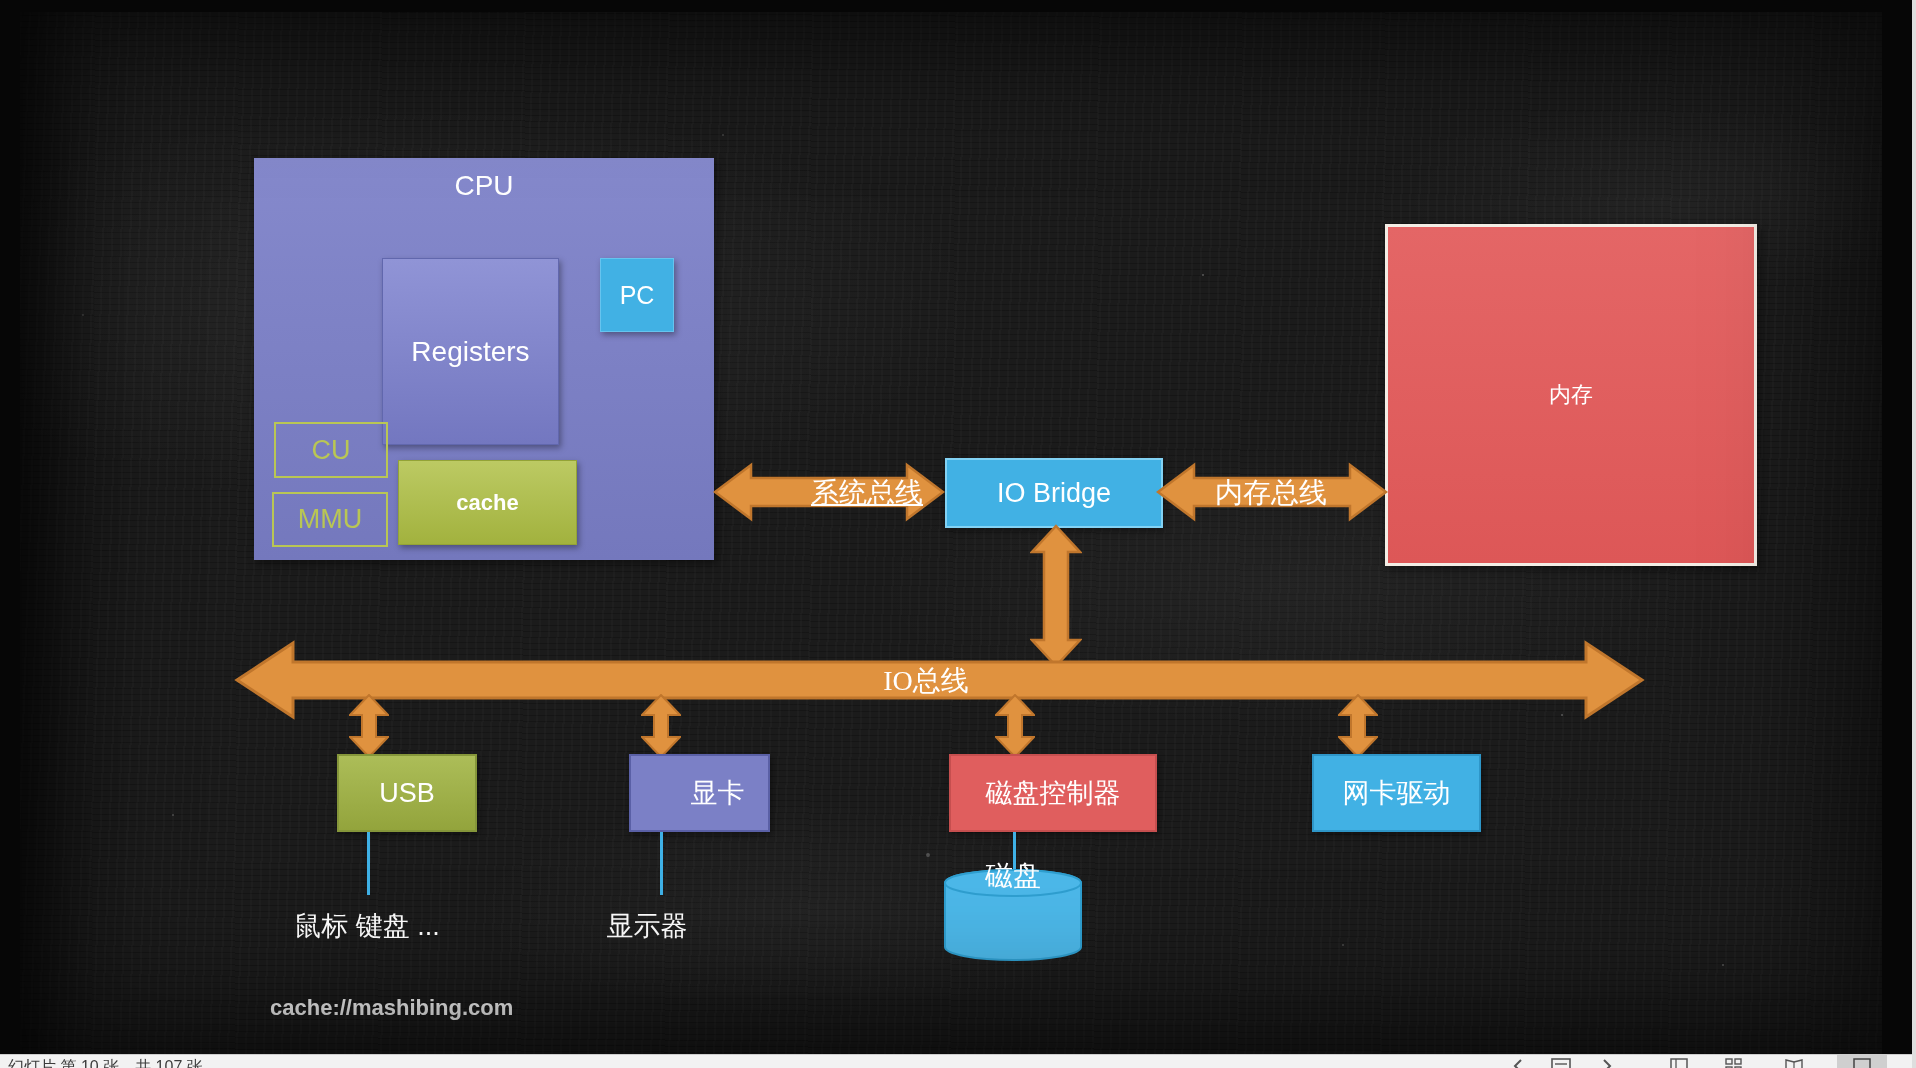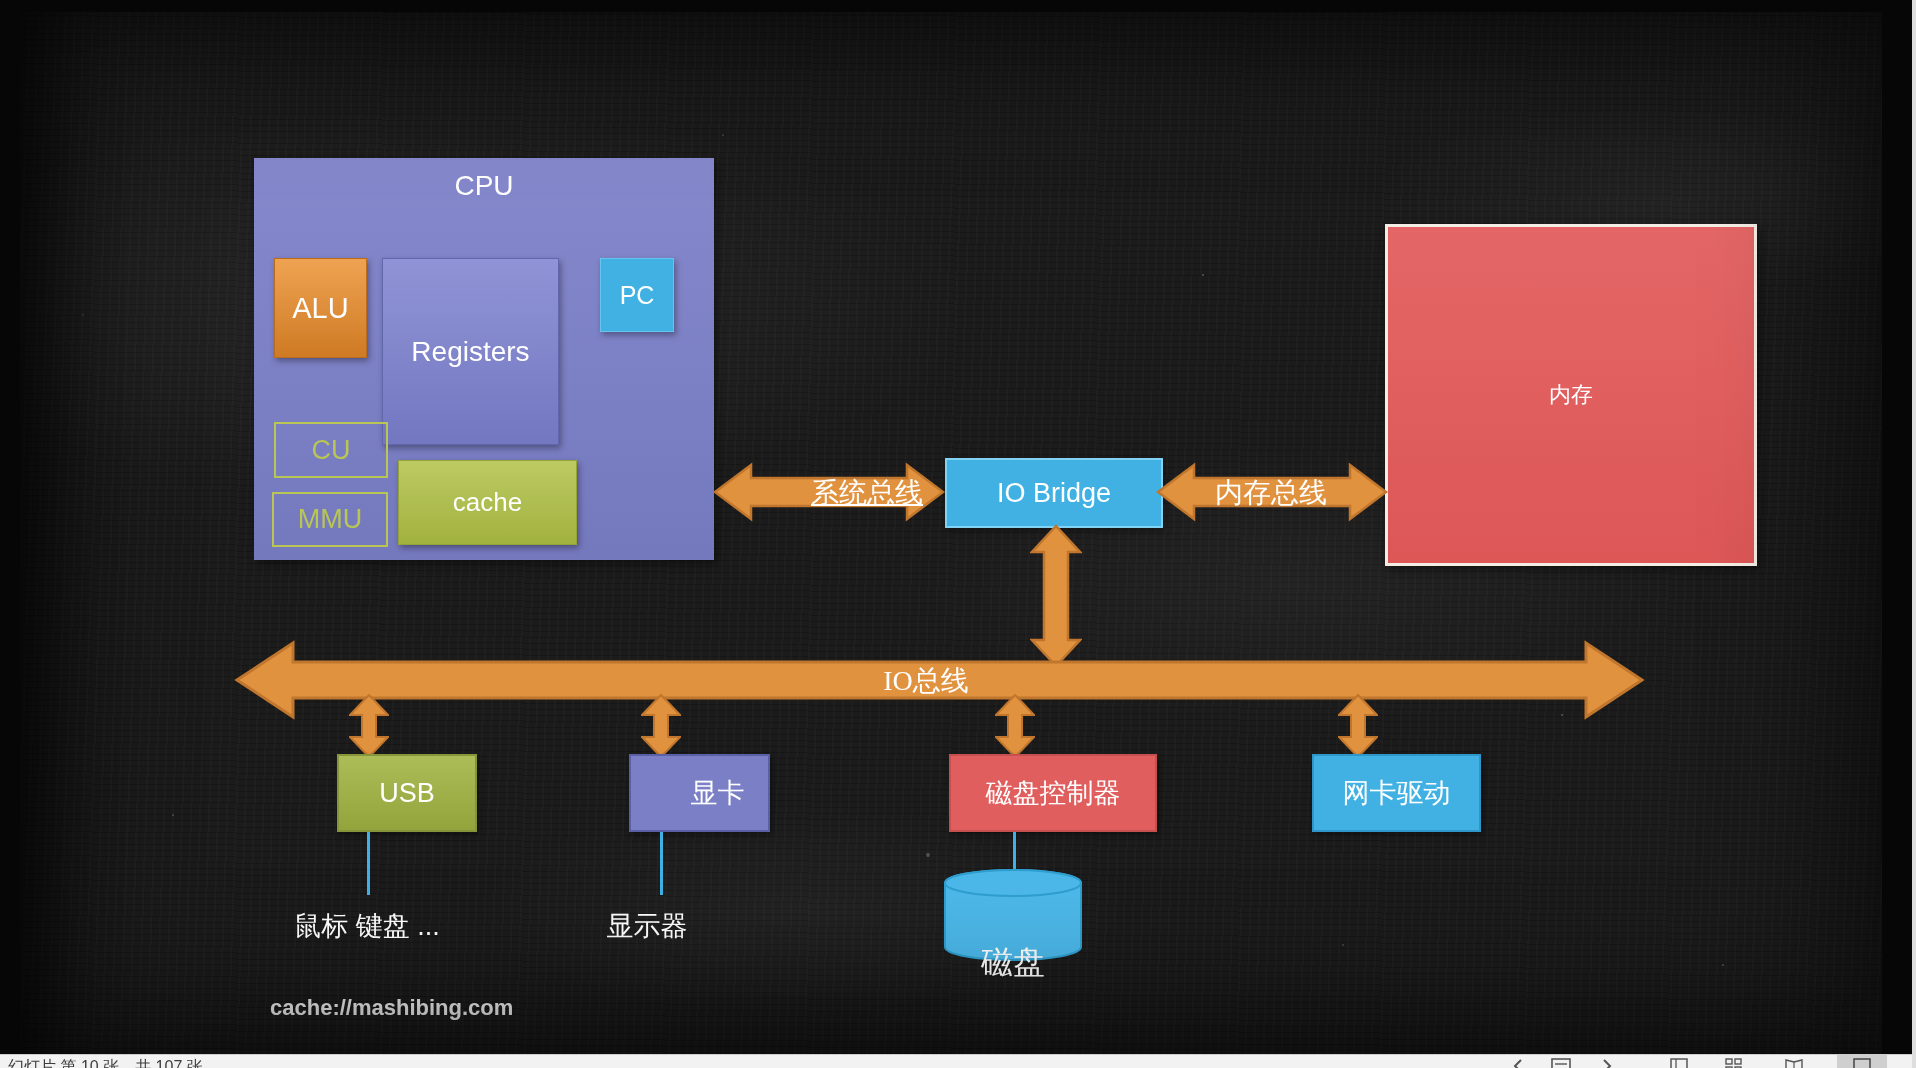--- a/index.html
+++ b/index.html
@@ -52,22 +52,22 @@
   .alu { left:20px; top:100px; width:93px; height:100px; font-size:29px;
     background:linear-gradient(180deg,#efa352 0%,#cf7a24 100%); border:1px solid #b96c1e; }
   .registers { left:128px; top:100px; width:177px; height:187px; font-size:28px;
     background:linear-gradient(180deg,#9094d6 0%,#7377c0 100%); border:1px solid #6167ad; }
   .pc { left:346px; top:100px; width:74px; height:74px; font-size:25px;
     background:#41b1e4; border:1px solid #66c4ef; }
   .outline-box { position:absolute; display:flex; align-items:center; justify-content:center;
     border:2px solid #b9c654; color:#b9c654; background:transparent; box-shadow:none; }
   .cu  { left:20px; top:264px; width:114px; height:56px; font-size:27px; }
   .mmu { left:18px; top:334px; width:116px; height:55px; font-size:27px; }
-  .cache { left:144px; top:302px; width:179px; height:85px; font-size:26px;
-    background:linear-gradient(180deg,#bcca63 0%,#a2b23e 100%); border:1px solid #93a336; }
+  .cache { left:144px; top:302px; width:179px; height:85px; font-size:22px;
+    background:linear-gradient(180deg,#bcca63 0%,#a2b23e 100%); border:1px solid #93a336;font-weight:bold; }
   
   .memory {
     position:absolute; left:1365px; top:212px; width:372px; height:342px;
     background:linear-gradient(180deg,#e46666 0%,#dd5757 100%);
     border:3px solid #f3ede5; display:flex; align-items:center; justify-content:center;
     color:#fff; font-size:22px; box-shadow:3px 4px 8px rgba(0,0,0,.4);
   }
   
   .io-bridge {
     position:absolute; left:925px; top:446px; width:218px; height:70px;
@@ -99,22 +99,22 @@
   .d-dsk { left:891px; width:208px; background:#e05e5e; border:2px solid #c64f4f; }
   .d-nic { left:1254px; width:169px; background:#41b1e4; border:2px solid #2e96c8; }
   .wire { position:absolute; width:3px; background:#3fb1e6; }
   .w1 { left:347px; top:820px; height:63px; }
   .w2 { left:640px; top:820px; height:63px; }
   .w3 { left:993px; top:820px; height:40px; }
   .per-label { position:absolute; top:896px; transform:translateX(-50%);
     color:#fff; font-size:27px; white-space:nowrap; }
   .p1 { left:347px; } .p2 { left:627px; }
   .cyl { position:absolute; left:923px; top:856px; }
-  .cyl-label { position:absolute; left:993px; top:951px; transform:translate(-50%,-50%);
-    color:#fff; font-size:32px; }
+  .cyl-label { position:absolute; left:993px; top:864px; transform:translate(-50%,-50%);
+    color:#fff; font-size:28px; }
   .footer-link { position:absolute; left:250px; top:983px; color:#f2f2f2;
     font-size:22px; font-weight:bold; }
   
   .right-edge { position:absolute; left:1912px; top:0; width:4px; height:1068px; background:#dedede; }
   .status-bar {
     position:absolute; left:0; top:1054px; width:1912px; height:14px;
     background:#f2f2f2; border-top:1px solid #cdcdcd; overflow:hidden;
   }
   .sb-text { position:absolute; left:8px; top:2px; font-size:16px; color:#3c3c3c; white-space:nowrap; }
   .sb-btn { position:absolute; top:3px; width:26px; height:18px; display:flex;
@@ -128,21 +128,20 @@
 </head>
 <body>
 
 <div id="screen">
   <div class="board">
     <div class="specks"></div>
 
 
     <div class="cpu">
       <div class="cpu-label">CPU</div>
-      <div class="inner alu">ALU</div>
       <div class="inner registers">Registers</div>
       <div class="inner pc">PC</div>
       <div class="outline-box cu">CU</div>
       <div class="outline-box mmu">MMU</div>
       <div class="inner cache">cache</div>
     </div>
 
     <div class="memory serif">内存</div>
 
     <div class="io-bridge">IO Bridge</div>

